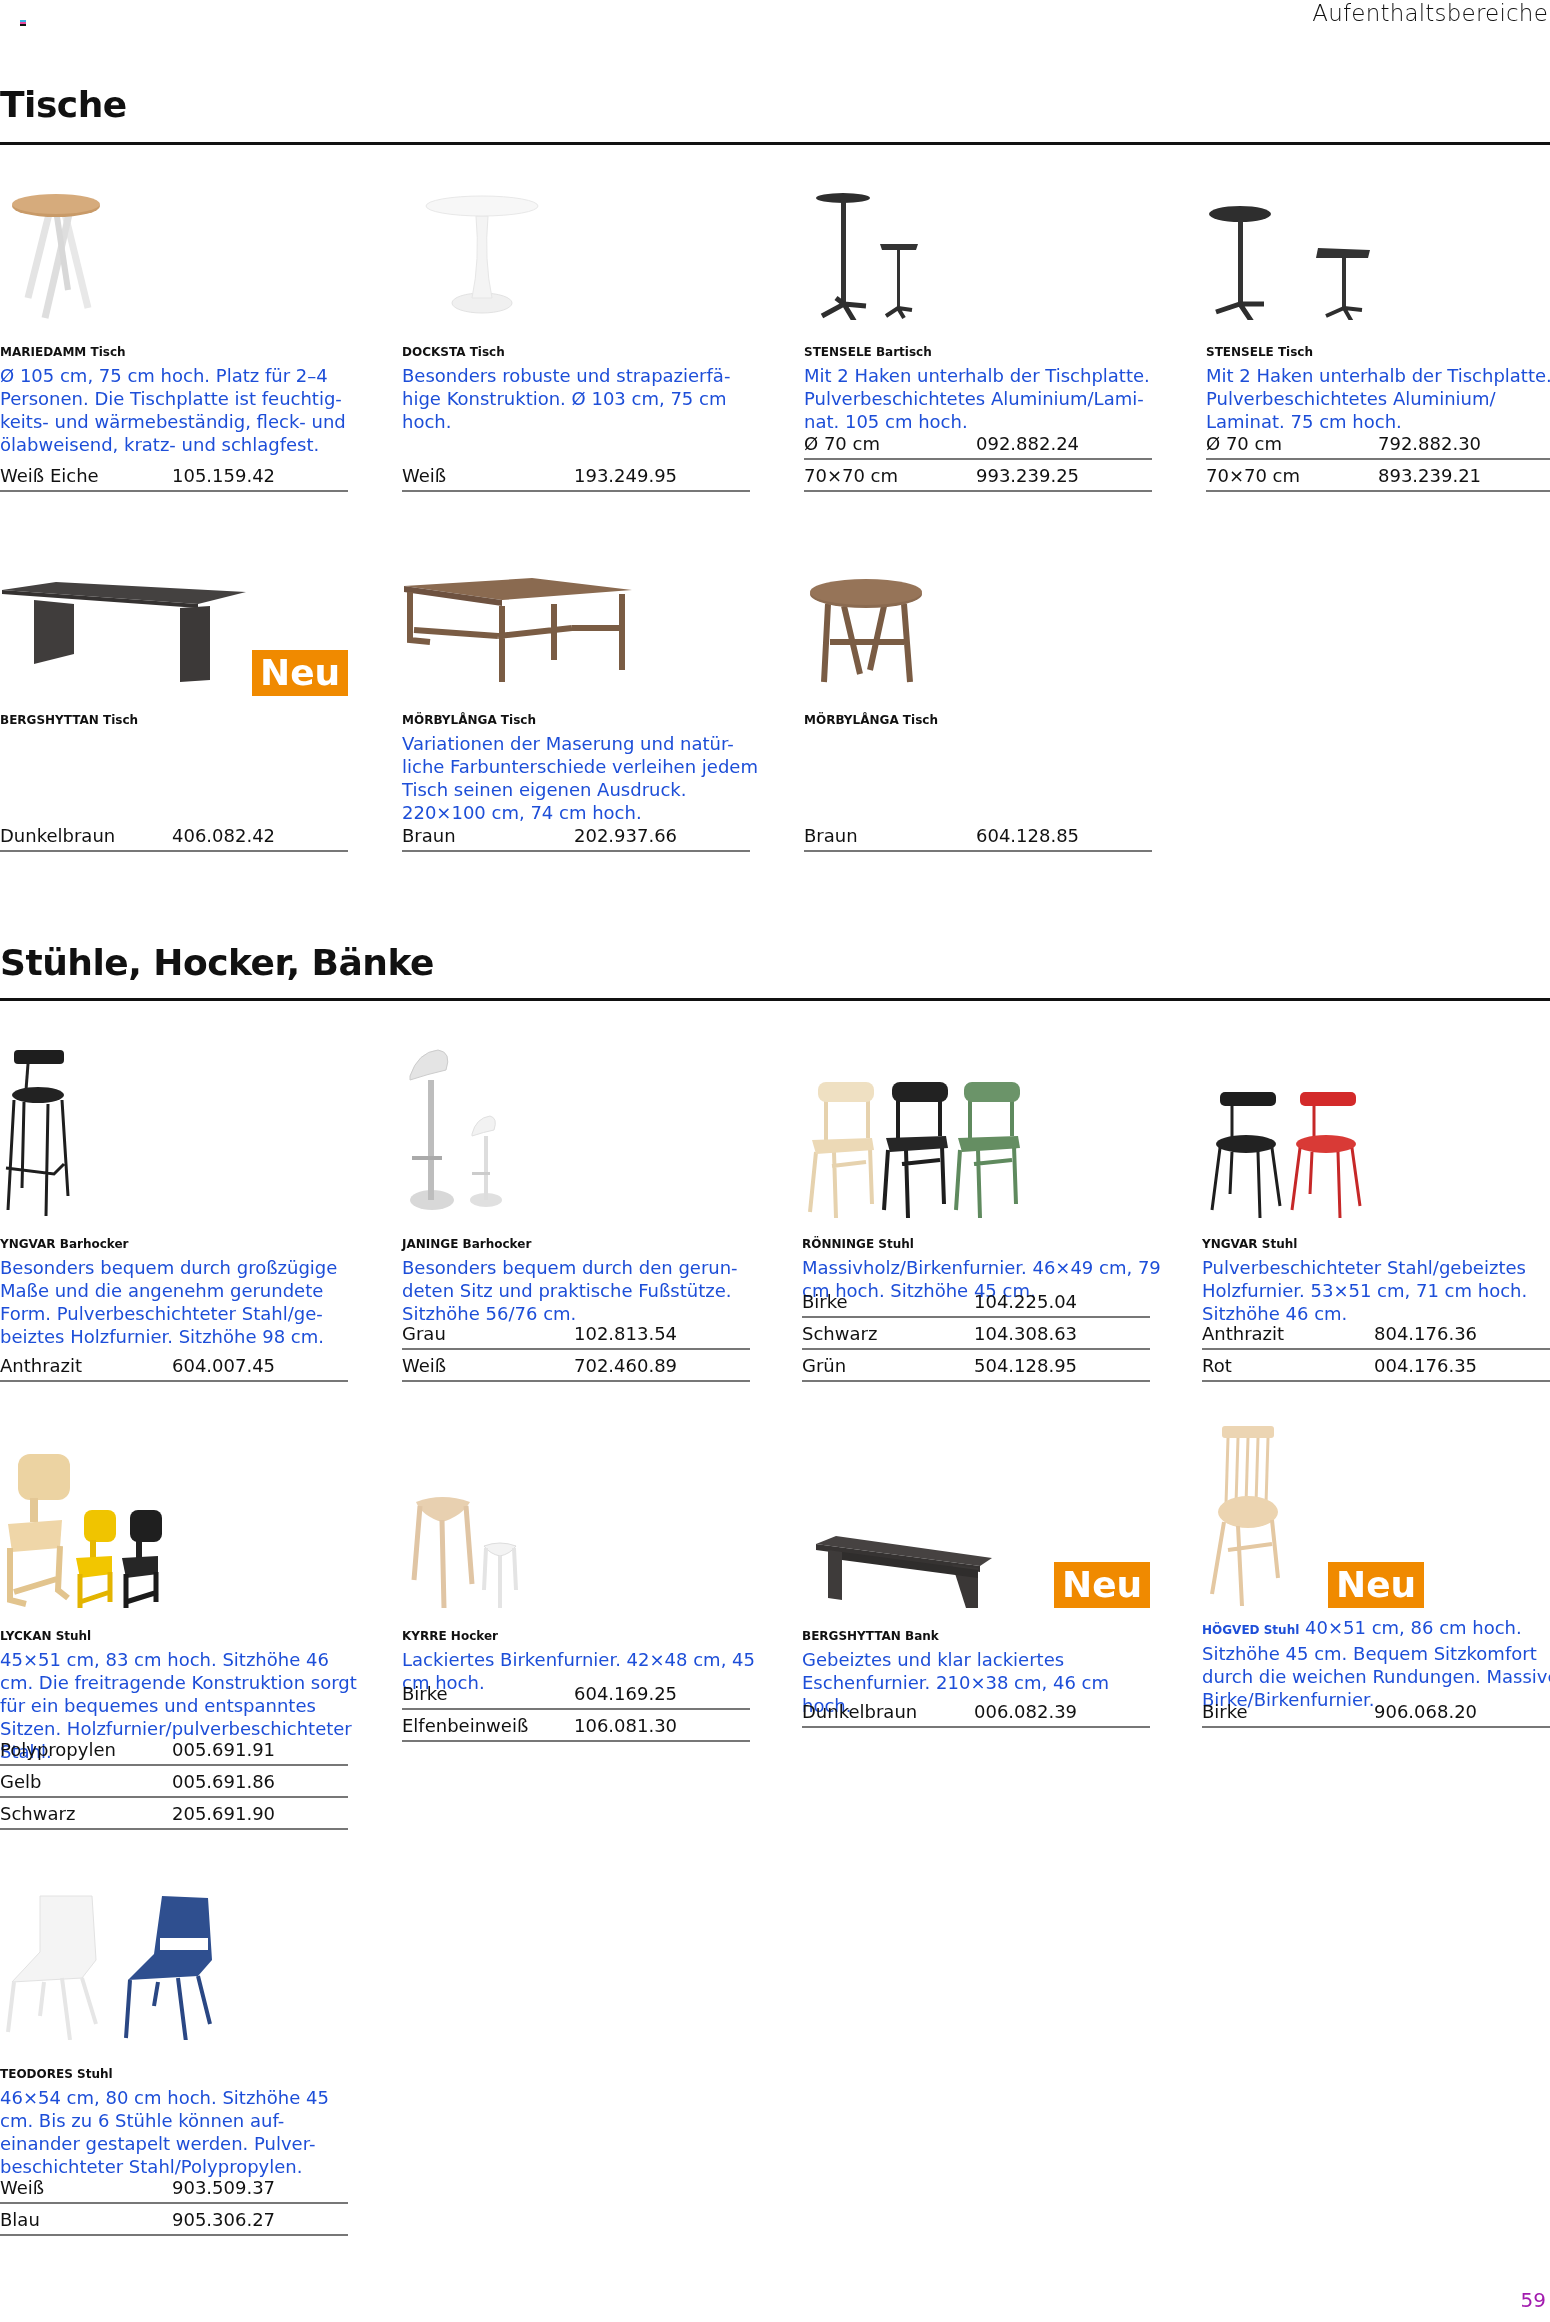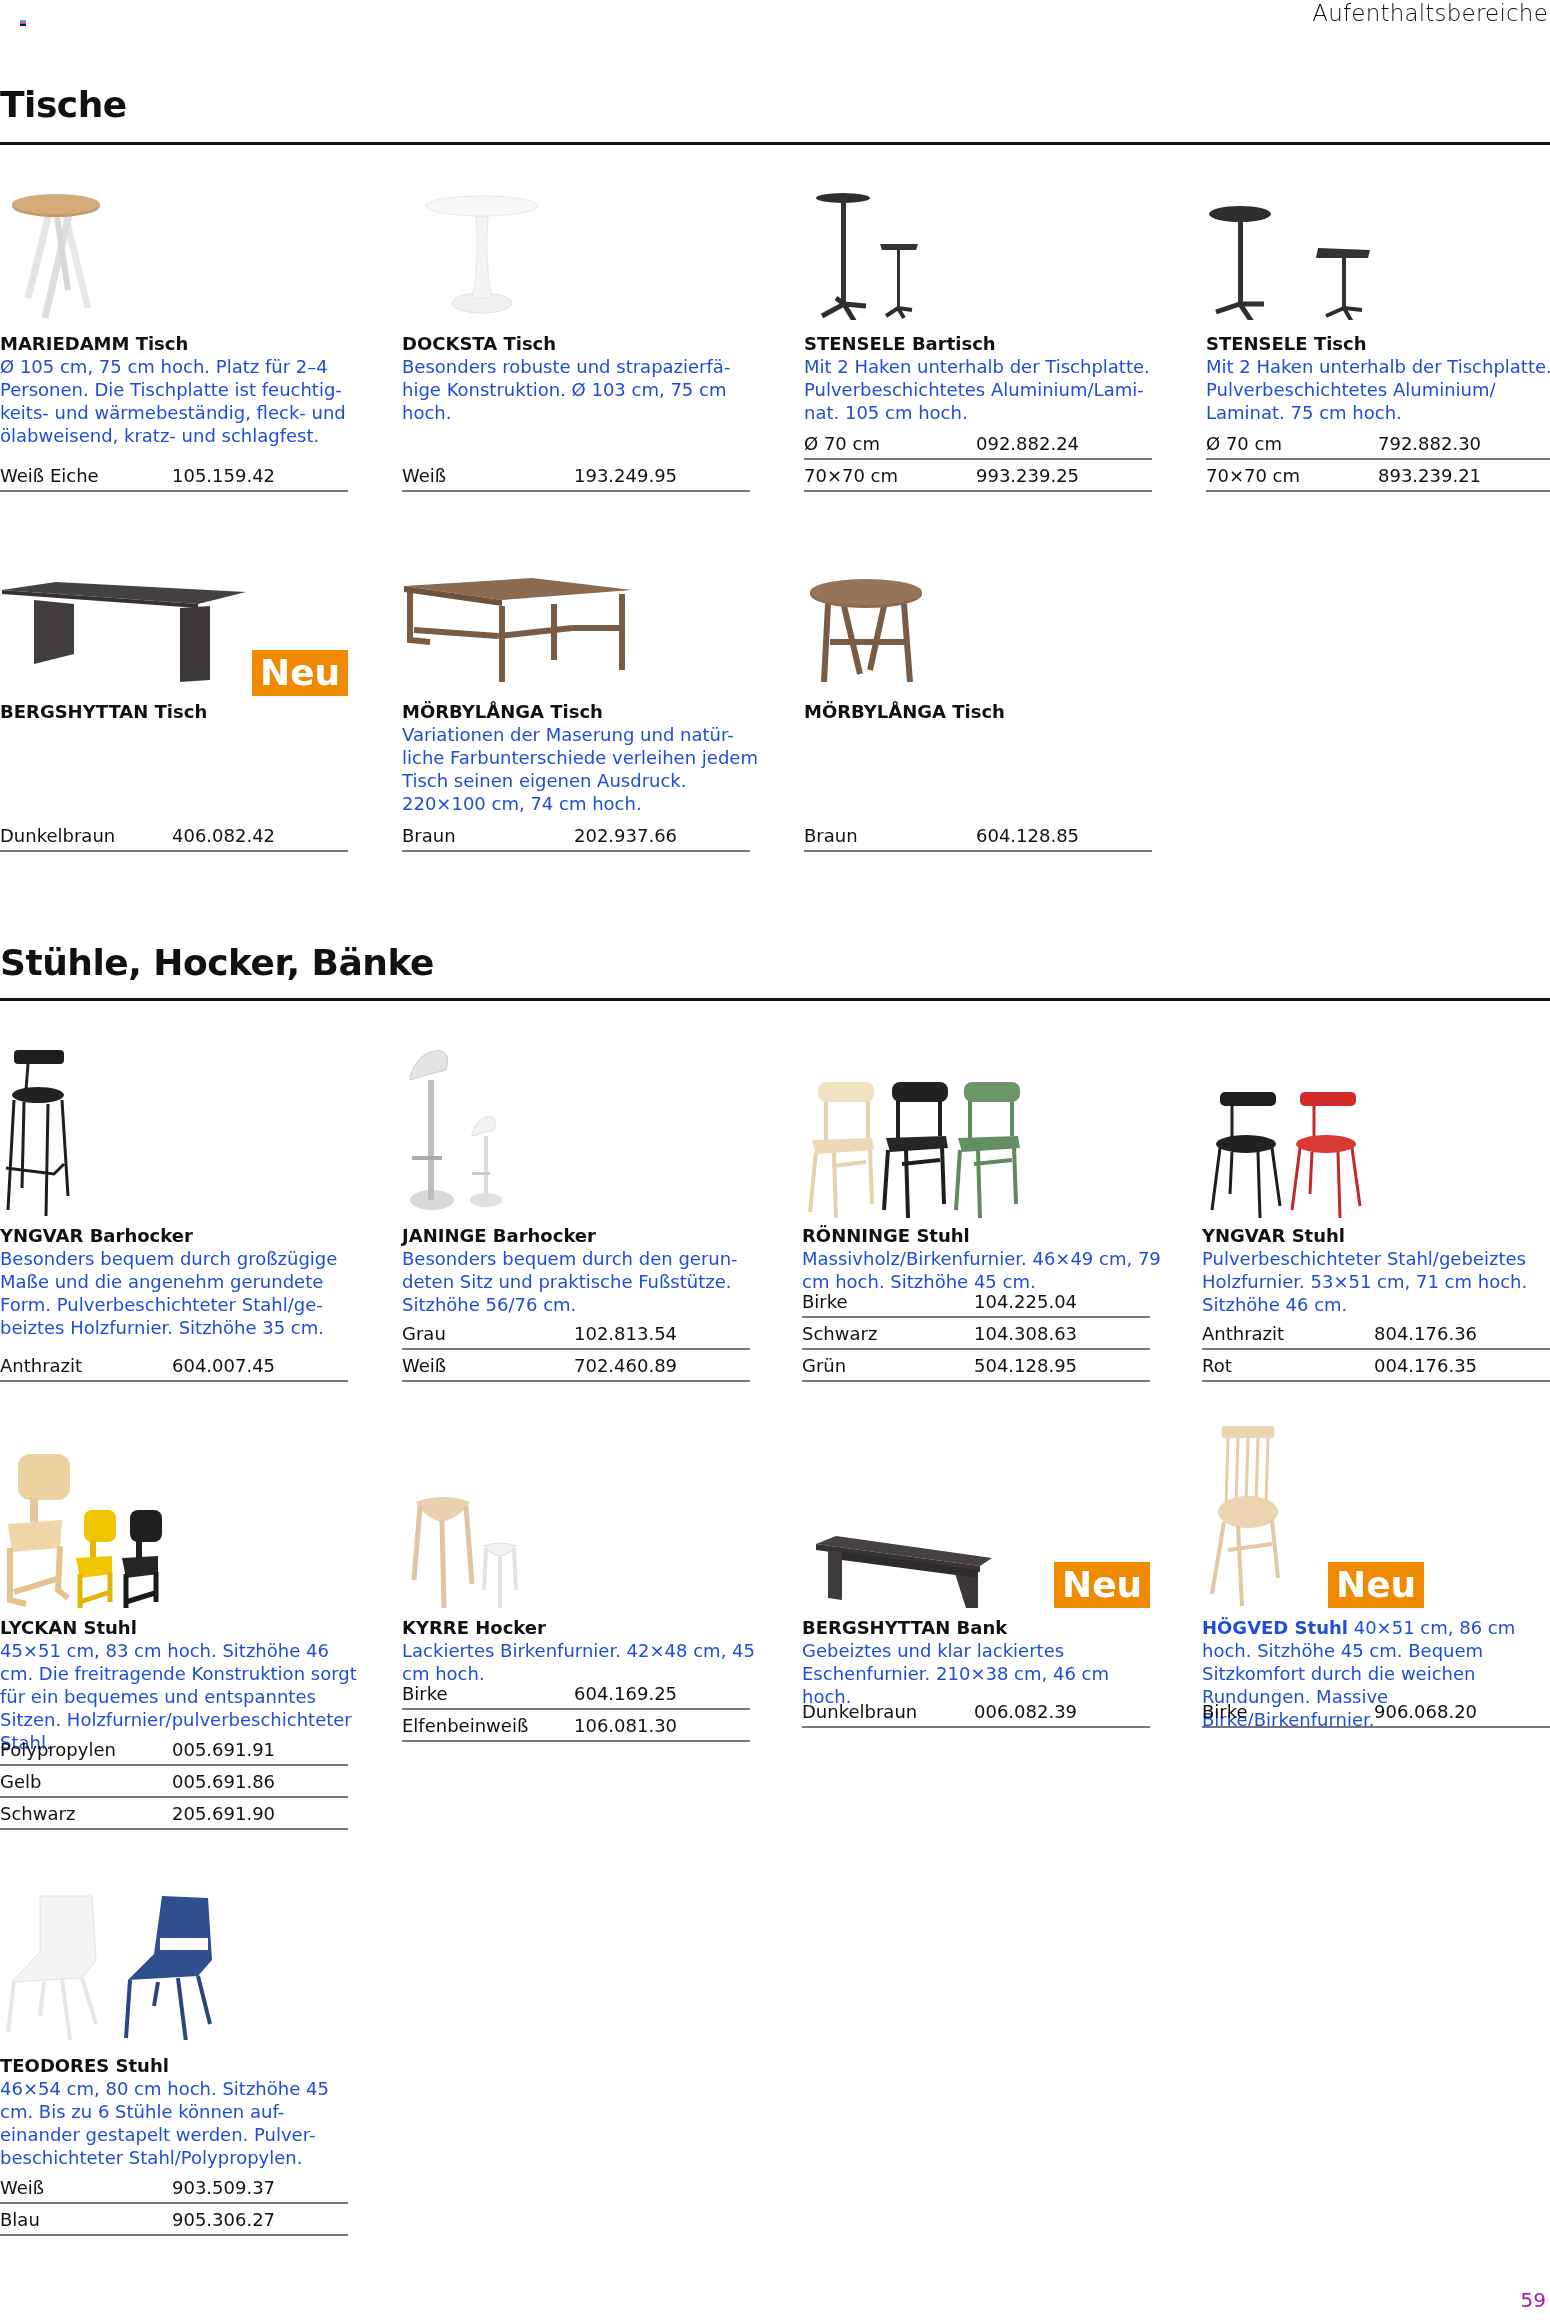--- a/index.html
+++ b/index.html
@@ -5,21 +5,21 @@
   * { box-sizing: border-box; margin: 0; padding: 0; }
   html, body { width: 1550px; height: 2322px; background: #ffffff; overflow: hidden; }
   body { position: relative; font-family: "DejaVu Sans", "Liberation Sans", sans-serif; color: #111; }
   .regmark { position: absolute; left: 20px; top: 20px; width: 6px; height: 8px; }
   .regmark i { display: block; width: 6px; height: 2px; }
   .section-label { position: absolute; right: 2px; top: 0; font-size: 23px; color: #111; letter-spacing: 0.2px; font-family: "DejaVu Sans", sans-serif; font-weight: 300; }
   .section-title { position: absolute; left: 0; font-size: 36px; font-weight: bold; font-family: "DejaVu Sans", sans-serif; letter-spacing: -0.5px; }
   .section-rule { position: absolute; left: 0; width: 1550px; height: 3px; background: #111; }
   .product { position: absolute; width: 348px; }
   .product .img { position: absolute; left: 0; width: 348px; }
-  .pname { font-size: 18px; font-weight: bold; line-height: 23px; }
+  .pname { font-size: 12px; font-weight: bold; line-height: 23px; margin-top: 9px; }
   .pdesc { font-size: 18px; line-height: 23px; color: #1d4ed8; }
   .variants { position: absolute; left: 0; width: 348px; }
   .variant { height: 32px; border-bottom: 2px solid #777; display: flex; align-items: flex-end; padding-bottom: 4px; font-size: 18px; }
   .variant .vlabel { width: 172px; }
   .variant .vnum { }
   .badge-new { position: absolute; background: #f08a00; color: #fff; font-weight: bold; font-size: 36px; padding: 0 8px; height: 46px; line-height: 46px; font-family: "DejaVu Sans", sans-serif; }
   .page-number { position: absolute; right: 4px; top: 2288px; font-size: 20px; color: #a21caf; margin-left: 48px; }
   svg { display: block; }
 </style>
 </head>
@@ -200,21 +200,21 @@
   <div class="img" style="top:0;height:180px">
     <svg width="120" height="180" viewBox="0 0 120 180">
       <rect x="14" y="10" width="50" height="14" rx="4" fill="#1e1e1e"></rect>
       <line x1="28" y1="24" x2="26" y2="50" stroke="#222" stroke-width="3"></line>
       <ellipse cx="38" cy="55" rx="26" ry="8" fill="#222"></ellipse>
       <path d="M14 60 L8 170 M62 60 L68 156 M24 62 L22 148 M48 64 L46 176 M6 128 L54 134 L64 124" stroke="#1e1e1e" stroke-width="3" fill="none"></path>
     </svg>
   </div>
   <div style="position:absolute;top:184px;width:360px">
     <div class="pname">YNGVAR Barhocker</div>
-    <div class="pdesc">Besonders bequem durch großzügige Maße und die angenehm gerundete Form. Pulverbeschichteter Stahl/ge-beiztes Holzfurnier. Sitzhöhe 35 cm.</div>
+    <div class="pdesc">Besonders bequem durch großzügige Maße und die angenehm gerundete Form. Pulverbeschichteter Stahl/ge-beiztes Holzfurnier. Sitzhöhe 98 cm.</div>
   </div>
   <div class="variants" style="top:310px">
     <div class="variant">
         <span class="vlabel">Anthrazit</span>
         <span class="vnum">604.007.45</span>
       </div>
   </div>
 </div>
 
 <div class="product" style="left:402px;top:1040px;height:350px">

